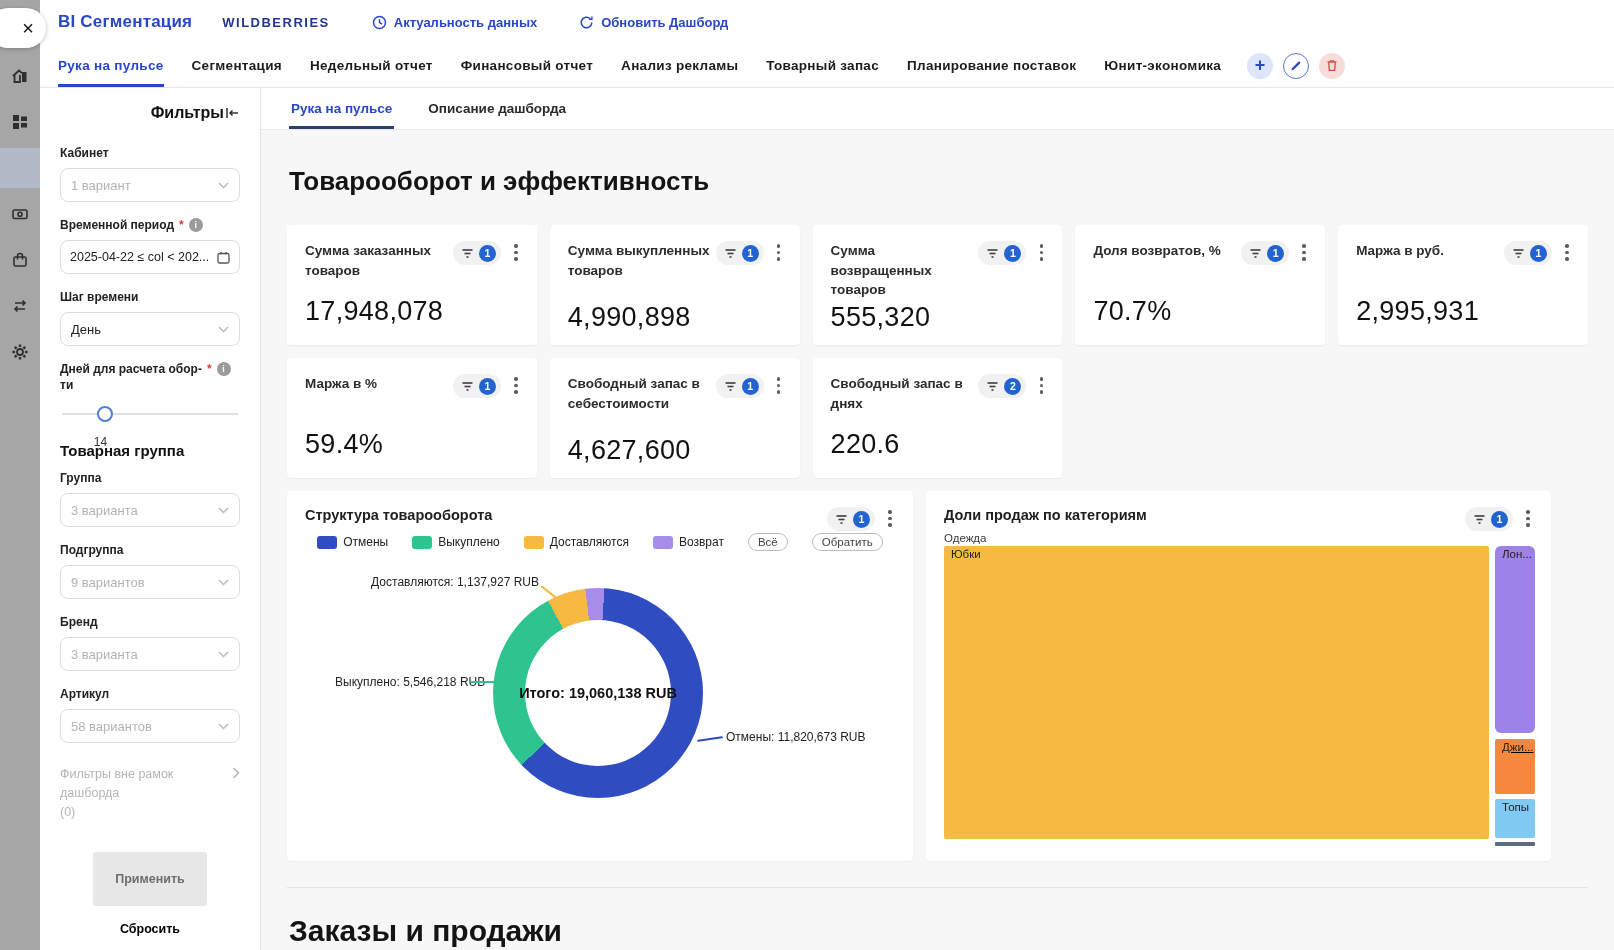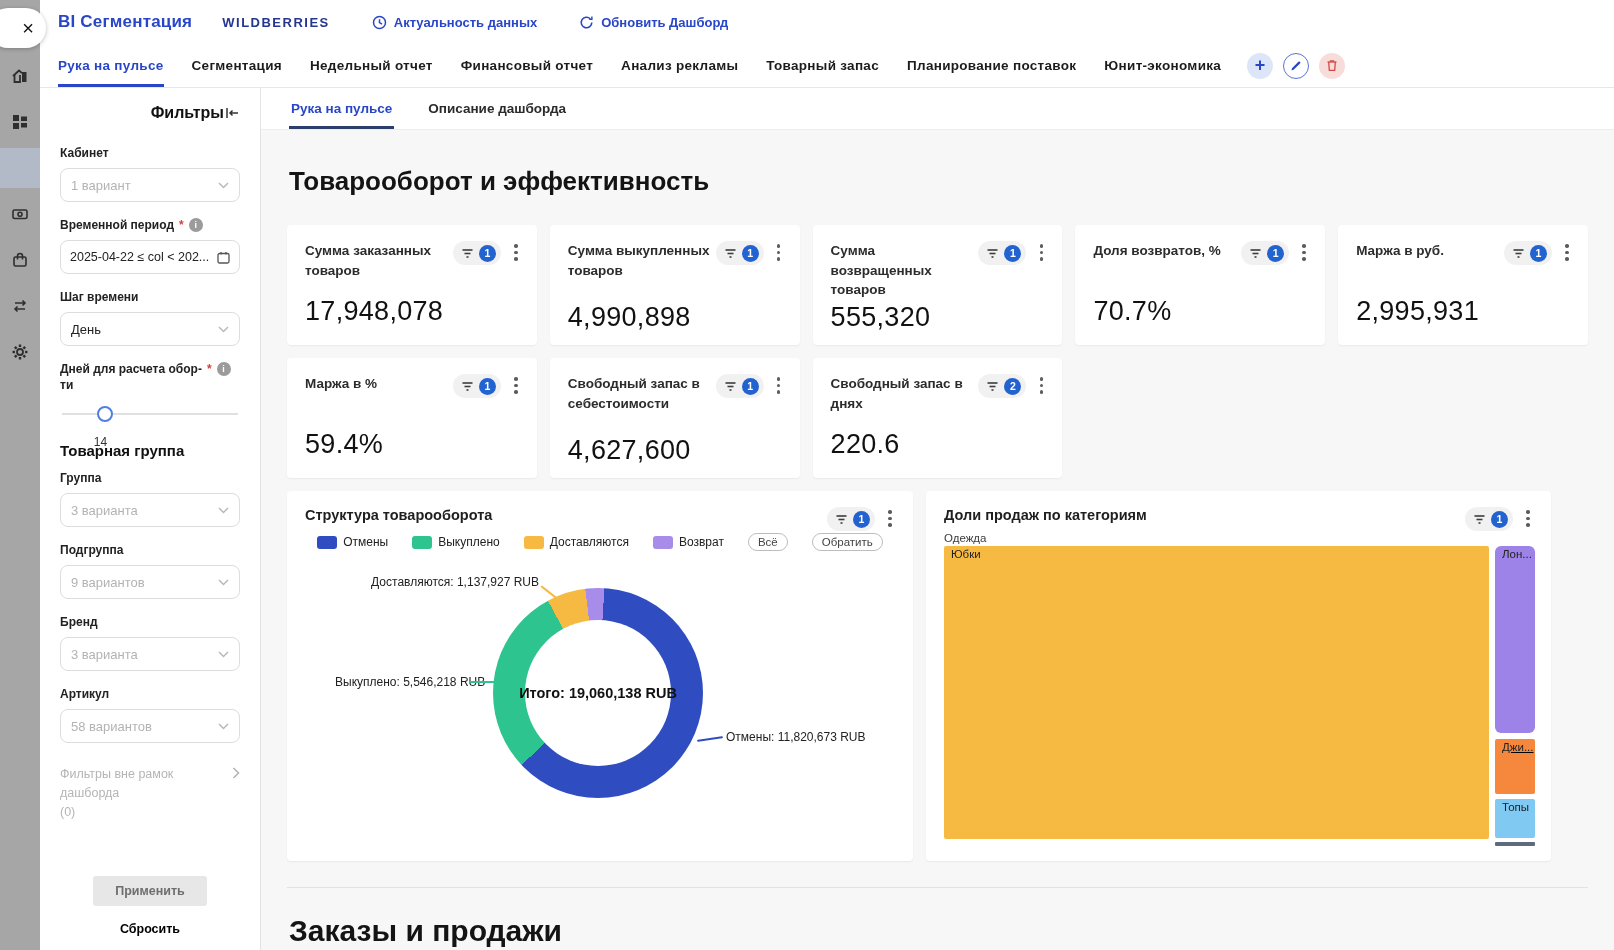--- a/index.html
+++ b/index.html
@@ -58,21 +58,21 @@
   .slider { position:relative; height:26px; margin:14px 2px 2px; }
   .slider .track { position:absolute; left:0; right:0; top:7px; height:2px; background:#e0e0e0; }
   .slider .handle { position:absolute; left:20%; top:0; width:16px; height:16px; border-radius:50%; background:#fff;
     border:2px solid #4f7fe0; cursor:pointer; }
   .slider .sval { position:absolute; left:20%; top:17px; transform:translateX(-25%); font-size:12px; color:#333;margin-top:12px; }
   .f-section { font-size:15px; font-weight:bold; color:#111; margin:10px 0 12px; }
   .f-outer { display:flex; align-items:flex-start; justify-content:space-between; color:#b5b5b5; font-size:12.5px;
     margin-top:22px; cursor:pointer; line-height:1.5; }
   .f-foot { position:absolute; left:0; bottom:14px; width:100%; text-align:center; }
   .btn-apply { display:inline-block; background:#e7e7e7; color:#6e6e6e; font-size:12.5px; font-weight:bold;
-    padding:8px 22px; border-radius:3px; border:none; cursor:pointer;text-align:center; }
+    padding:20px 22px; border-radius:3px; border:none; cursor:pointer;text-align:center; }
   .btn-reset { margin-top:16px; font-size:12.5px; font-weight:bold; color:#000000; cursor:pointer; }
 
   
   .main { position:absolute; left:261px; top:88px; width:1353px; height:862px; background:#f7f7f8; overflow:hidden; }
   .subtabs { height:42px; background:#fff; border-bottom:1px solid #ececec; display:flex; align-items:flex-end; padding-left:28px; }
   .subtab { font-size:13.5px; font-weight:bold; color:#2b2b2b; padding:12px 2px 10px; margin-right:32px;
     border-bottom:3px solid transparent; cursor:pointer; }
   .subtab.active { color:#2946c8; border-bottom-color:#2c3e6b; }
   .section-title { font-size:26px; font-weight:bold; color:#141414; margin:36px 0 28px 28px; }
   .kpi-grid { margin:0 26px 0 26px; display:grid; grid-template-columns:repeat(5,1fr); gap:13px; }

